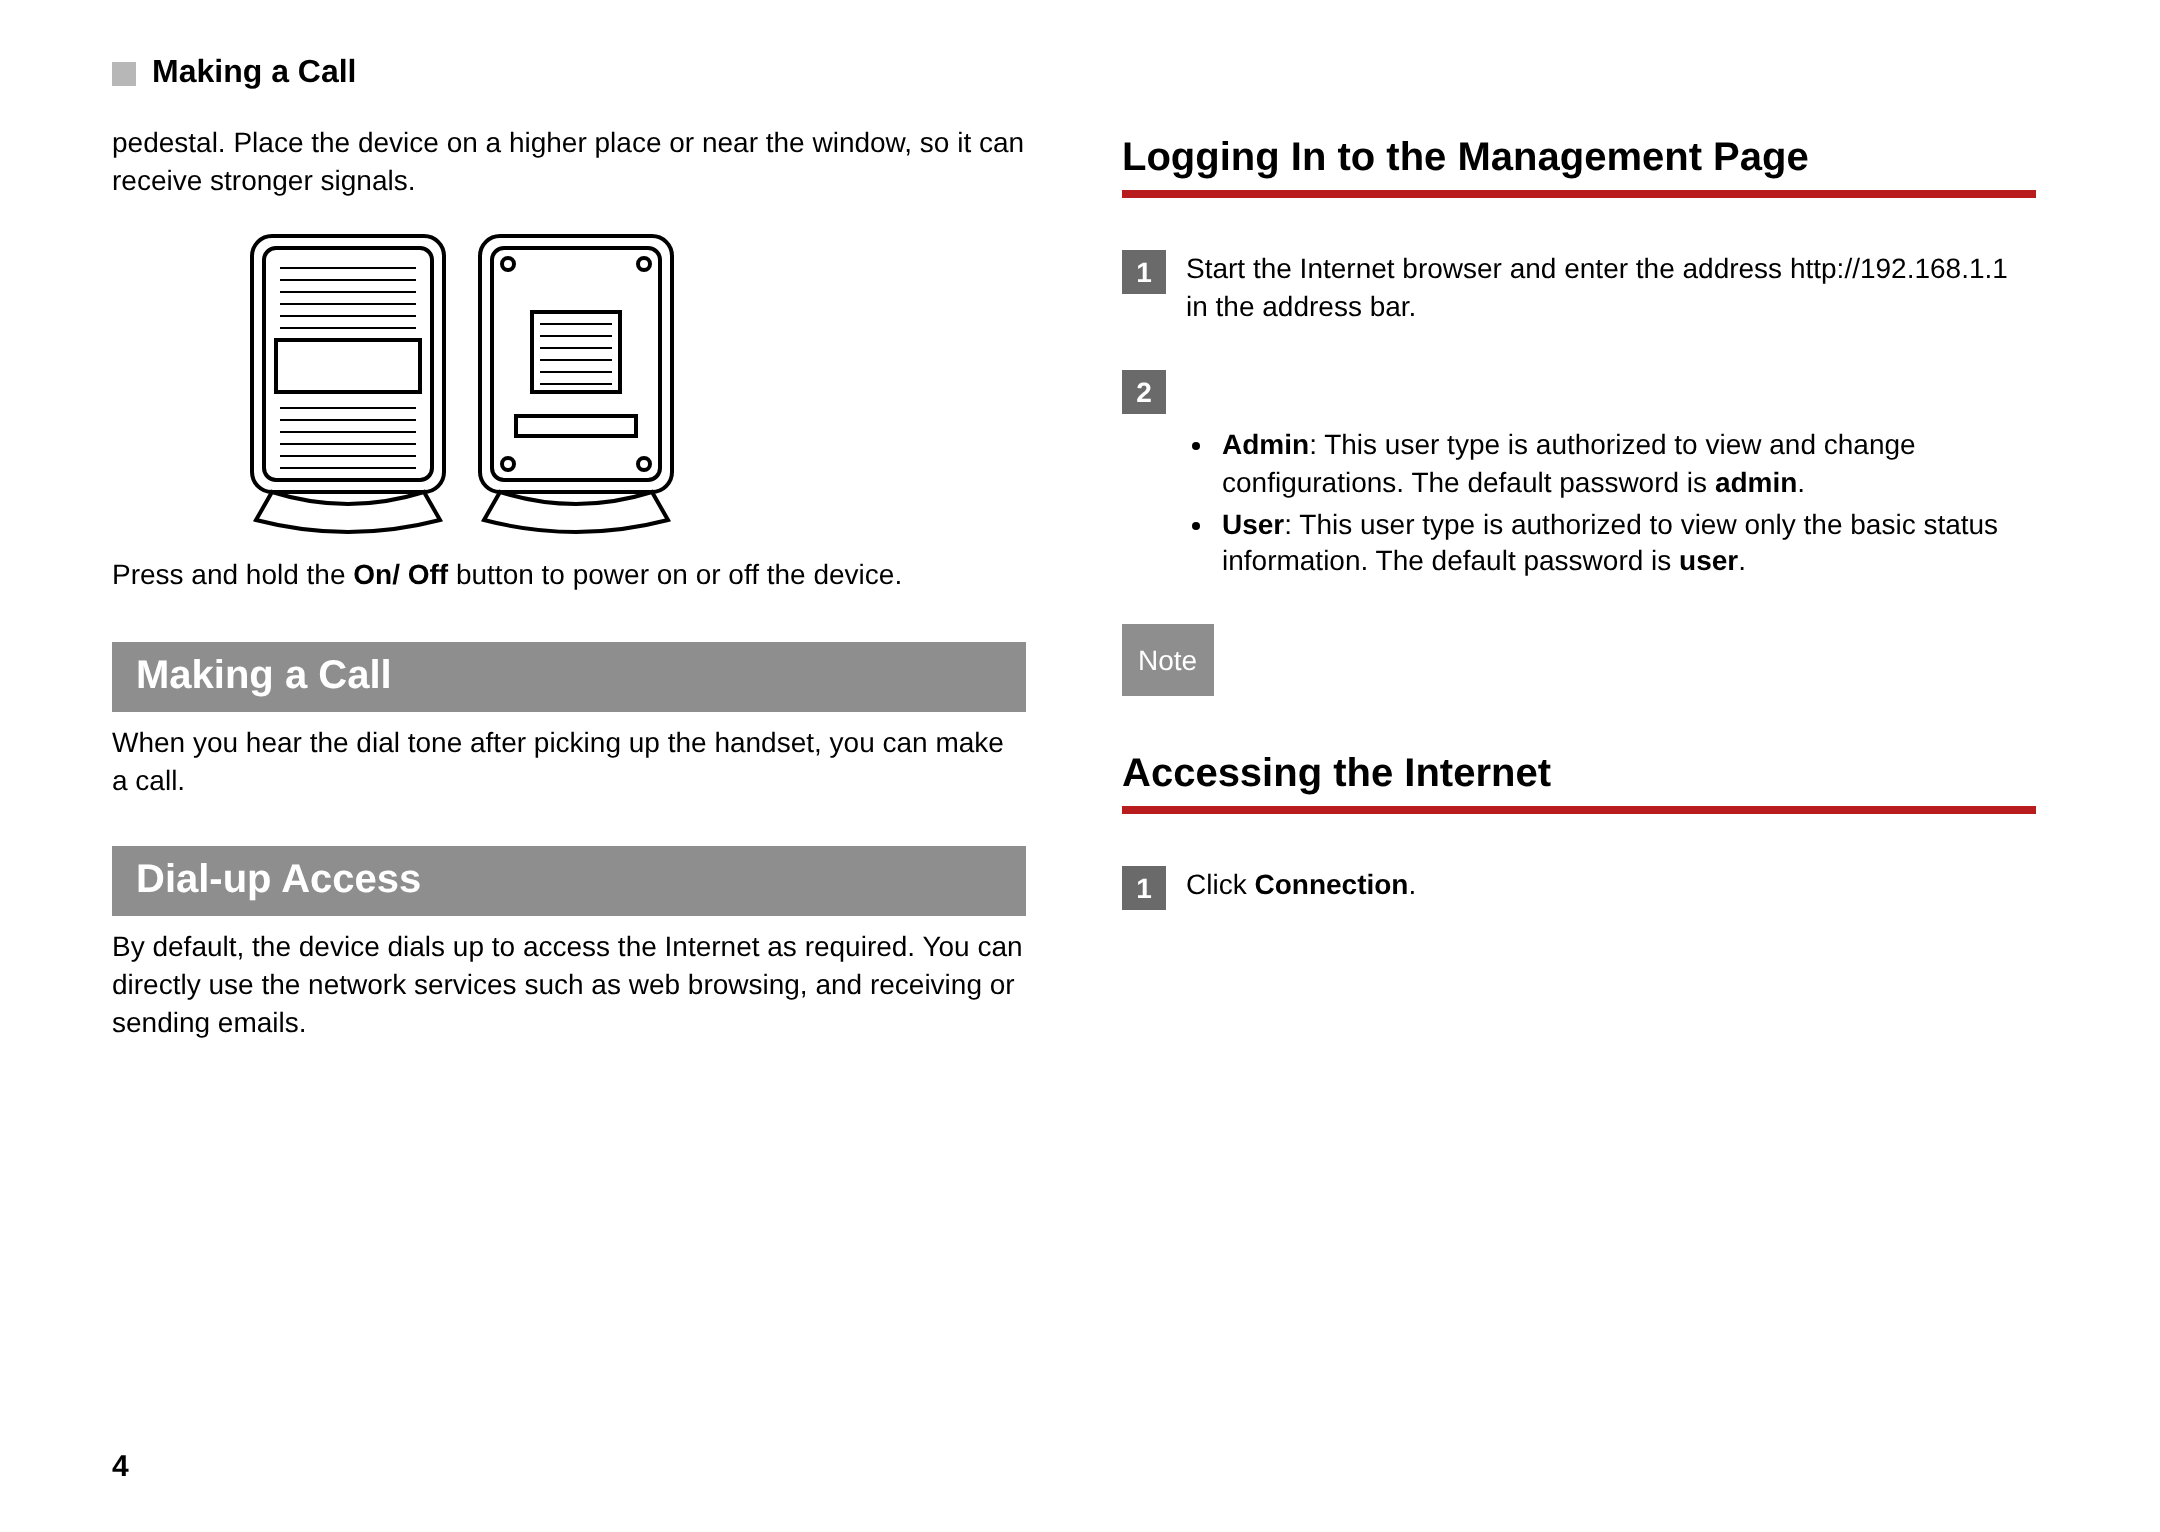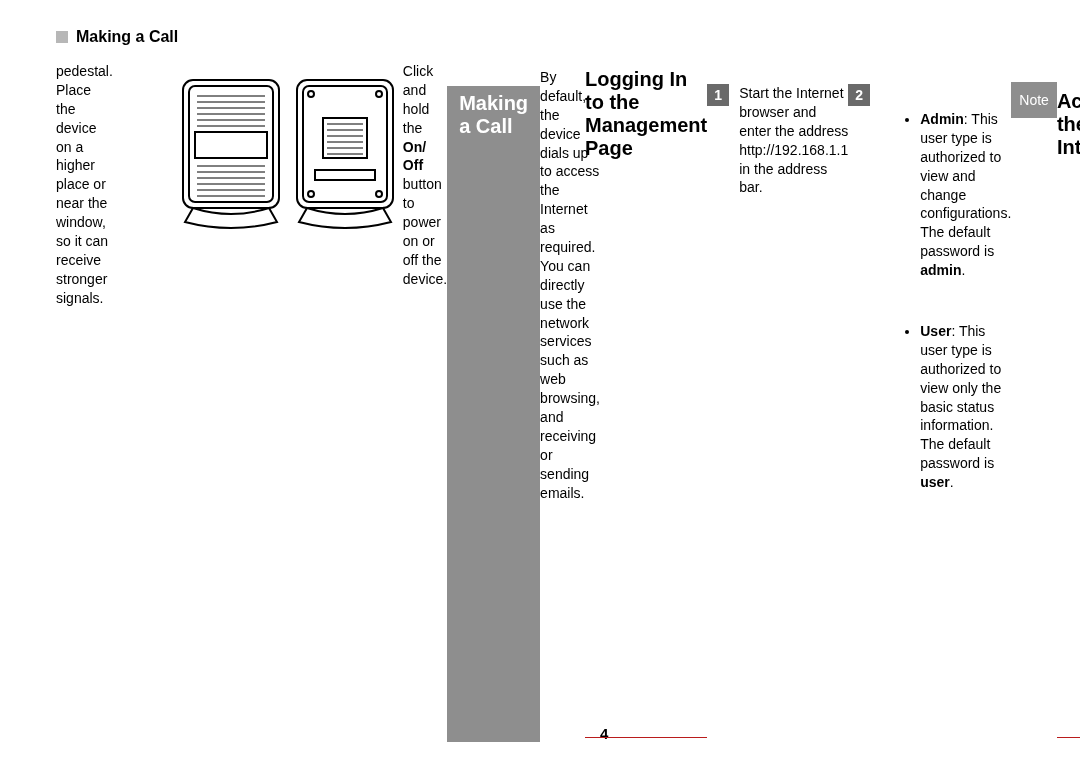--- a/index.html
+++ b/index.html
@@ -34,21 +34,21 @@
     margin-right: 8px;
   }
   .columns {
     display: flex;
     flex: 1;
     gap: 48px;
   }
   .col {
     width: 50%;
     display: flex;
-    flex-direction: row;
+    flex-direction: column;
   }
   .body-text {
     line-height: 1.35;
   }
   .step-head {
     font-weight: bold;
     margin-top: 6px;
   }
   .diamond {
     display: inline-block;
@@ -66,21 +66,21 @@
     font-size: 20px;
     padding: 6px 12px;
     margin-top: 24px;
   }
   .subhead {
     font-weight: bold;
     font-size: 20px;
     margin-top: 6px;
     margin-bottom: 4px;
     padding-bottom: 4px;
-    border-bottom: 1px solid #b91c1c;
+    border-bottom: 4px solid #b91c1c;
   }
   .numblock {
     display: flex;
     align-items: flex-start;
     margin-top: 22px;
     gap: 10px;
   }
   .numblock .numbadge {
     flex-shrink: 0;
     width: 22px;
@@ -98,21 +98,20 @@
   }
   .bullets {
     margin: 6px 0 0 32px;
     padding: 0;
   }
   .bullets li {
     list-style: disc;
     margin-left: 18px;
     line-height: 1.35;
     margin-bottom: 2px;
-    margin-top: 42px;
   }
   .noteblock {
     display: flex;
     align-items: flex-start;
     margin-top: 20px;
     gap: 10px;
   }
   .notebadge {
     flex-shrink: 0;
     background: #8e8e8e;
@@ -199,25 +198,27 @@
             </g>
 
             <rect x="142" y="96" width="60" height="10"></rect>
 
             <path d="M134 134 Q172 146 210 134 L218 148 Q172 160 126 148 Z"></path>
           </g>
         </svg>
       </div>
 
       <div class="body-text">
-        <span>Click and hold the </span><b>On/ Off</b><span> button to power on or off the device.</span>
+        <span>Press and hold the </span><b>On/ Off</b><span> button to power on or off the device.</span>
       </div>
 
       <div class="section-bar">Making a Call</div>
-
+      <div class="body-text spacer-top">When you hear the dial tone after picking up the handset, you can make a call.</div>
+
+      <div class="section-bar">Dial-up Access</div>
       <div class="body-text spacer-top">By default, the device dials up to access the Internet as required. You can directly use the network services such as web browsing, and receiving or sending emails.</div>
 
       <div class="pagenum">4</div>
     </div>
 
     <div class="col">
       <div class="subhead">Logging In to the Management Page</div>
 
       <div class="numblock">
         <div class="numbadge">1</div>
@@ -238,16 +239,19 @@
       </ul>
 
       <div class="noteblock">
         <div class="notebadge">Note</div>
       </div>
 
       <div class="subhead" style="margin-top:28px;">Accessing the Internet</div>
 
       <div class="numblock">
         <div class="numbadge">1</div>
+        <div class="numtext">
+          <span>Click </span><b>Connection</b><span>.</span>
+        </div>
       </div>
     </div>
   </div>
 </div>
 
 </body></html>

